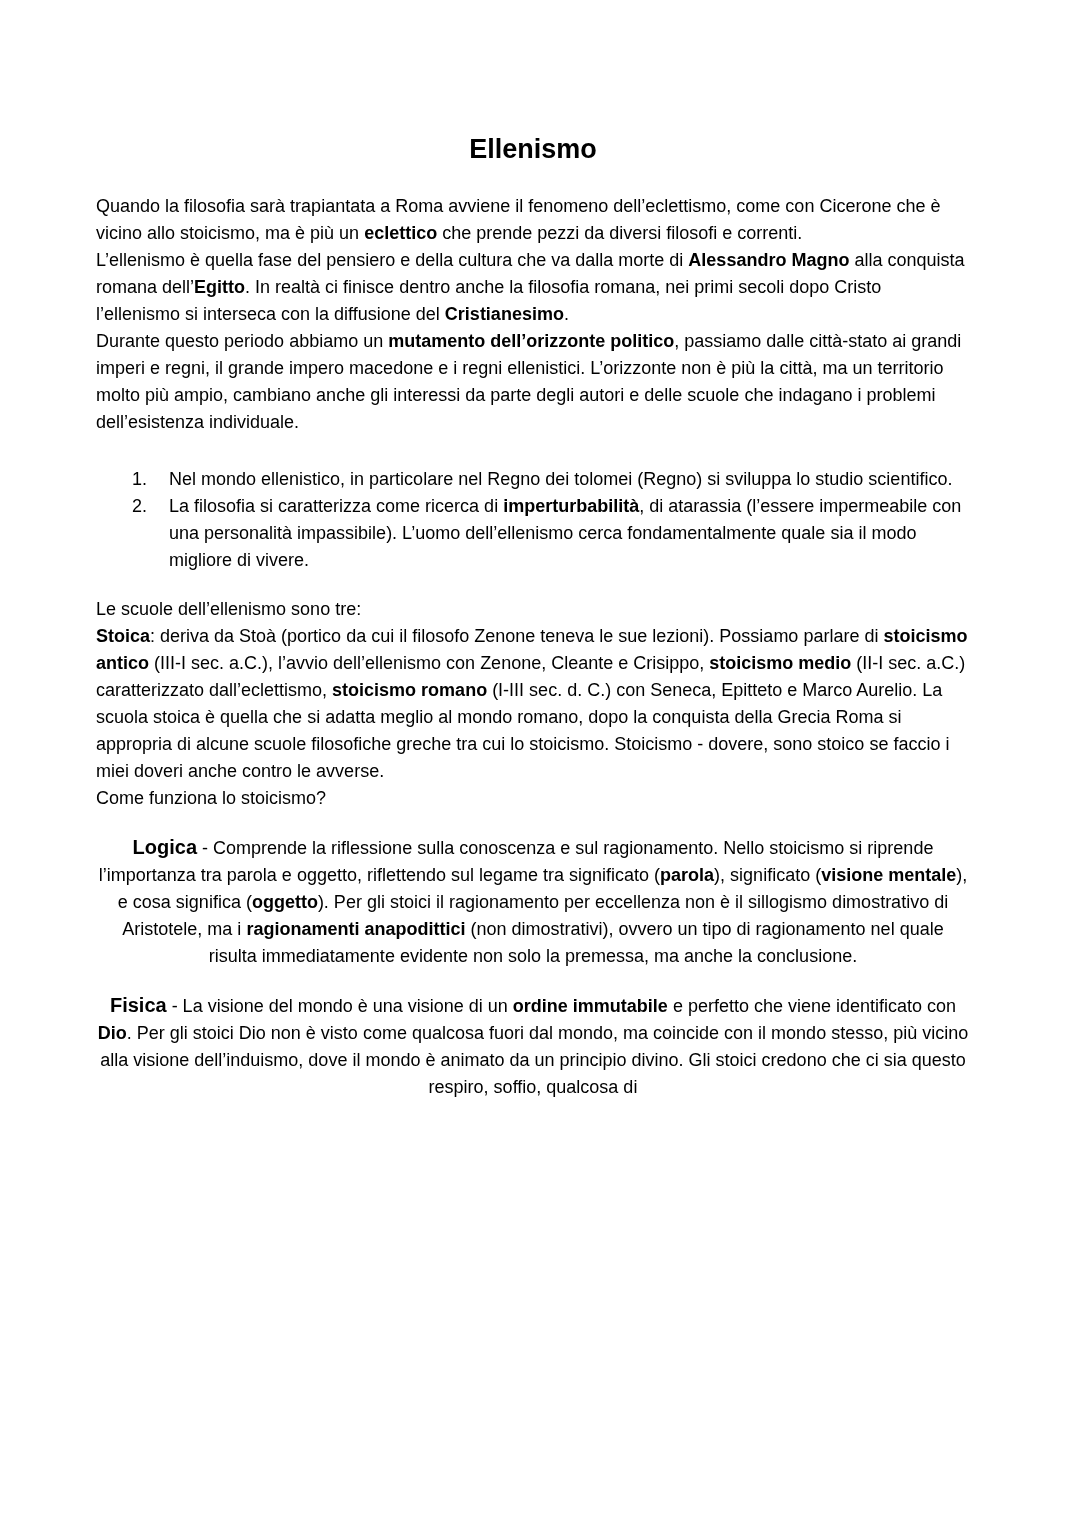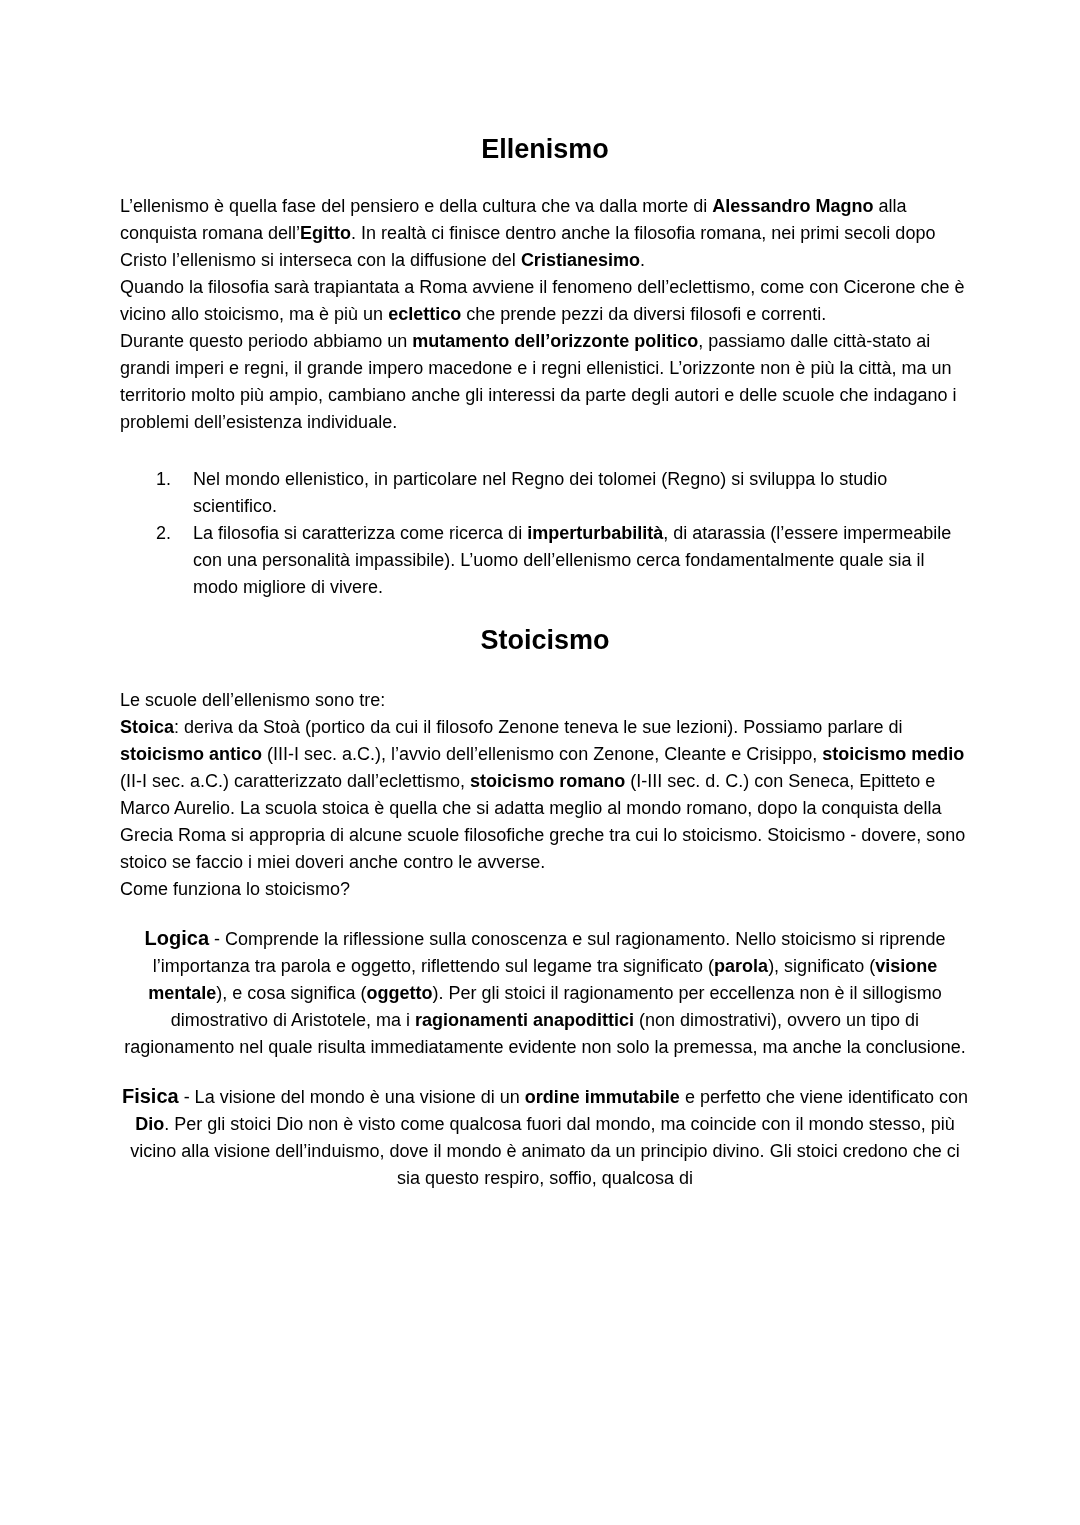--- a/index.html
+++ b/index.html
@@ -7,21 +7,21 @@
   .page {
     position: relative;
     width: 1080px;
     height: 1525px;
     margin: 0 auto;
     background: #ffffff;
     color: #000000;
     font-family: "Liberation Sans", "DejaVu Sans", sans-serif;
     font-size: 18px;
     line-height: 27px;
-    padding: 132px 110px 0 120px;
+    padding: 132px 110px 0 96px;
     overflow: hidden;
   }
   .doc-title {
     font-size: 27px;
     line-height: 34px;
     font-weight: 700;
     text-align: center;
   }
   .h1 { margin-bottom: 27px; }
   .h2 { margin-top: 22px; margin-bottom: 30px; }
@@ -34,40 +34,39 @@
   .list-text { flex: 1; }
   .mt { margin-top: 22px; text-align: center; }
 </style>
 </head>
 <body>
 
 <div class="page">
 
   <h1 class="doc-title h1">Ellenismo</h1>
 
+  <p class="para"><span>Quando la filosofia sarà trapiantata a Roma avviene il fenomeno dell’eclettismo, come con Cicerone che è vicino allo stoicismo, ma è più un </span><b>eclettico</b><span> che prende pezzi da diversi filosofi e correnti.</span></p>
+
   <p class="para"><span>L’ellenismo è quella fase del pensiero e della cultura che va dalla morte di </span><b>Alessandro Magno</b><span> alla conquista romana dell’</span><b>Egitto</b><span>. In realtà ci finisce dentro anche la filosofia romana, nei primi secoli dopo Cristo l’ellenismo si interseca con la diffusione del </span><b>Cristianesimo</b><span>.</span></p>
-
-  <p class="para"><span>Quando la filosofia sarà trapiantata a Roma avviene il fenomeno dell’eclettismo, come con Cicerone che è vicino allo stoicismo, ma è più un </span><b>eclettico</b><span> che prende pezzi da diversi filosofi e correnti.</span></p>
 
   <p class="para"><span>Durante questo periodo abbiamo un </span><b>mutamento dell’orizzonte politico</b><span>, passiamo dalle città-stato ai grandi imperi e regni, il grande impero macedone e i regni ellenistici. L’orizzonte non è più la città, ma un territorio molto più ampio, cambiano anche gli interessi da parte degli autori e delle scuole che indagano i problemi dell’esistenza individuale.</span></p>
 
 
   <div class="doc-list">
     <div class="list-item">
       <span class="list-num">1.</span>
       <span class="list-text"><span>Nel mondo ellenistico, in particolare nel Regno dei tolomei (Regno) si sviluppa lo studio scientifico.</span></span>
     </div>
     <div class="list-item">
       <span class="list-num">2.</span>
       <span class="list-text"><span>La filosofia si caratterizza come ricerca di </span><b>imperturbabilità</b><span>, di atarassia (l’essere impermeabile con una personalità impassibile). L’uomo dell’ellenismo cerca fondamentalmente quale sia il modo migliore di vivere.</span></span>
     </div>
   </div>
 
 
-  <h1 class="doc-title h2">Stoicismo</h1>
 
   <p class="para"><span>Le scuole dell’ellenismo sono tre:</span></p>
 
   <p class="para"><b>Stoica</b><span>: deriva da Stoà (portico da cui il filosofo Zenone teneva le sue lezioni). Possiamo parlare di </span><b>stoicismo antico</b><span> (III-I sec. a.C.), l’avvio dell’ellenismo con Zenone, Cleante e Crisippo, </span><b>stoicismo medio</b><span> (II-I sec. a.C.) caratterizzato dall’eclettismo, </span><b>stoicismo romano</b><span> (I-III sec. d. C.) con Seneca, Epitteto e Marco Aurelio. La scuola stoica è quella che si adatta meglio al mondo romano, dopo la conquista della Grecia Roma si appropria di alcune scuole filosofiche greche tra cui lo stoicismo. Stoicismo - dovere, sono stoico se faccio i miei doveri anche contro le avverse.</span></p>
 
   <p class="para"><span>Come funziona lo stoicismo?</span></p>
 
   <p class="para mt"><b class="lead">Logica</b><span> - Comprende la riflessione sulla conoscenza e sul ragionamento. Nello stoicismo si riprende l’importanza tra parola e oggetto, riflettendo sul legame tra significato (</span><b>parola</b><span>), significato (</span><b>visione mentale</b><span>), e cosa significa (</span><b>oggetto</b><span>). Per gli stoici il ragionamento per eccellenza non è il sillogismo dimostrativo di Aristotele, ma i </span><b>ragionamenti anapodittici</b><span> (non dimostrativi), ovvero un tipo di ragionamento nel quale risulta immediatamente evidente non solo la premessa, ma anche la conclusione.</span></p>
 
   <p class="para mt"><b class="lead">Fisica</b><span> - La visione del mondo è una visione di un </span><b>ordine immutabile</b><span> e perfetto che viene identificato con </span><b>Dio</b><span>. Per gli stoici Dio non è visto come qualcosa fuori dal mondo, ma coincide con il mondo stesso, più vicino alla visione dell’induismo, dove il mondo è animato da un principio divino. Gli stoici credono che ci sia questo respiro, soffio, qualcosa di</span></p>

